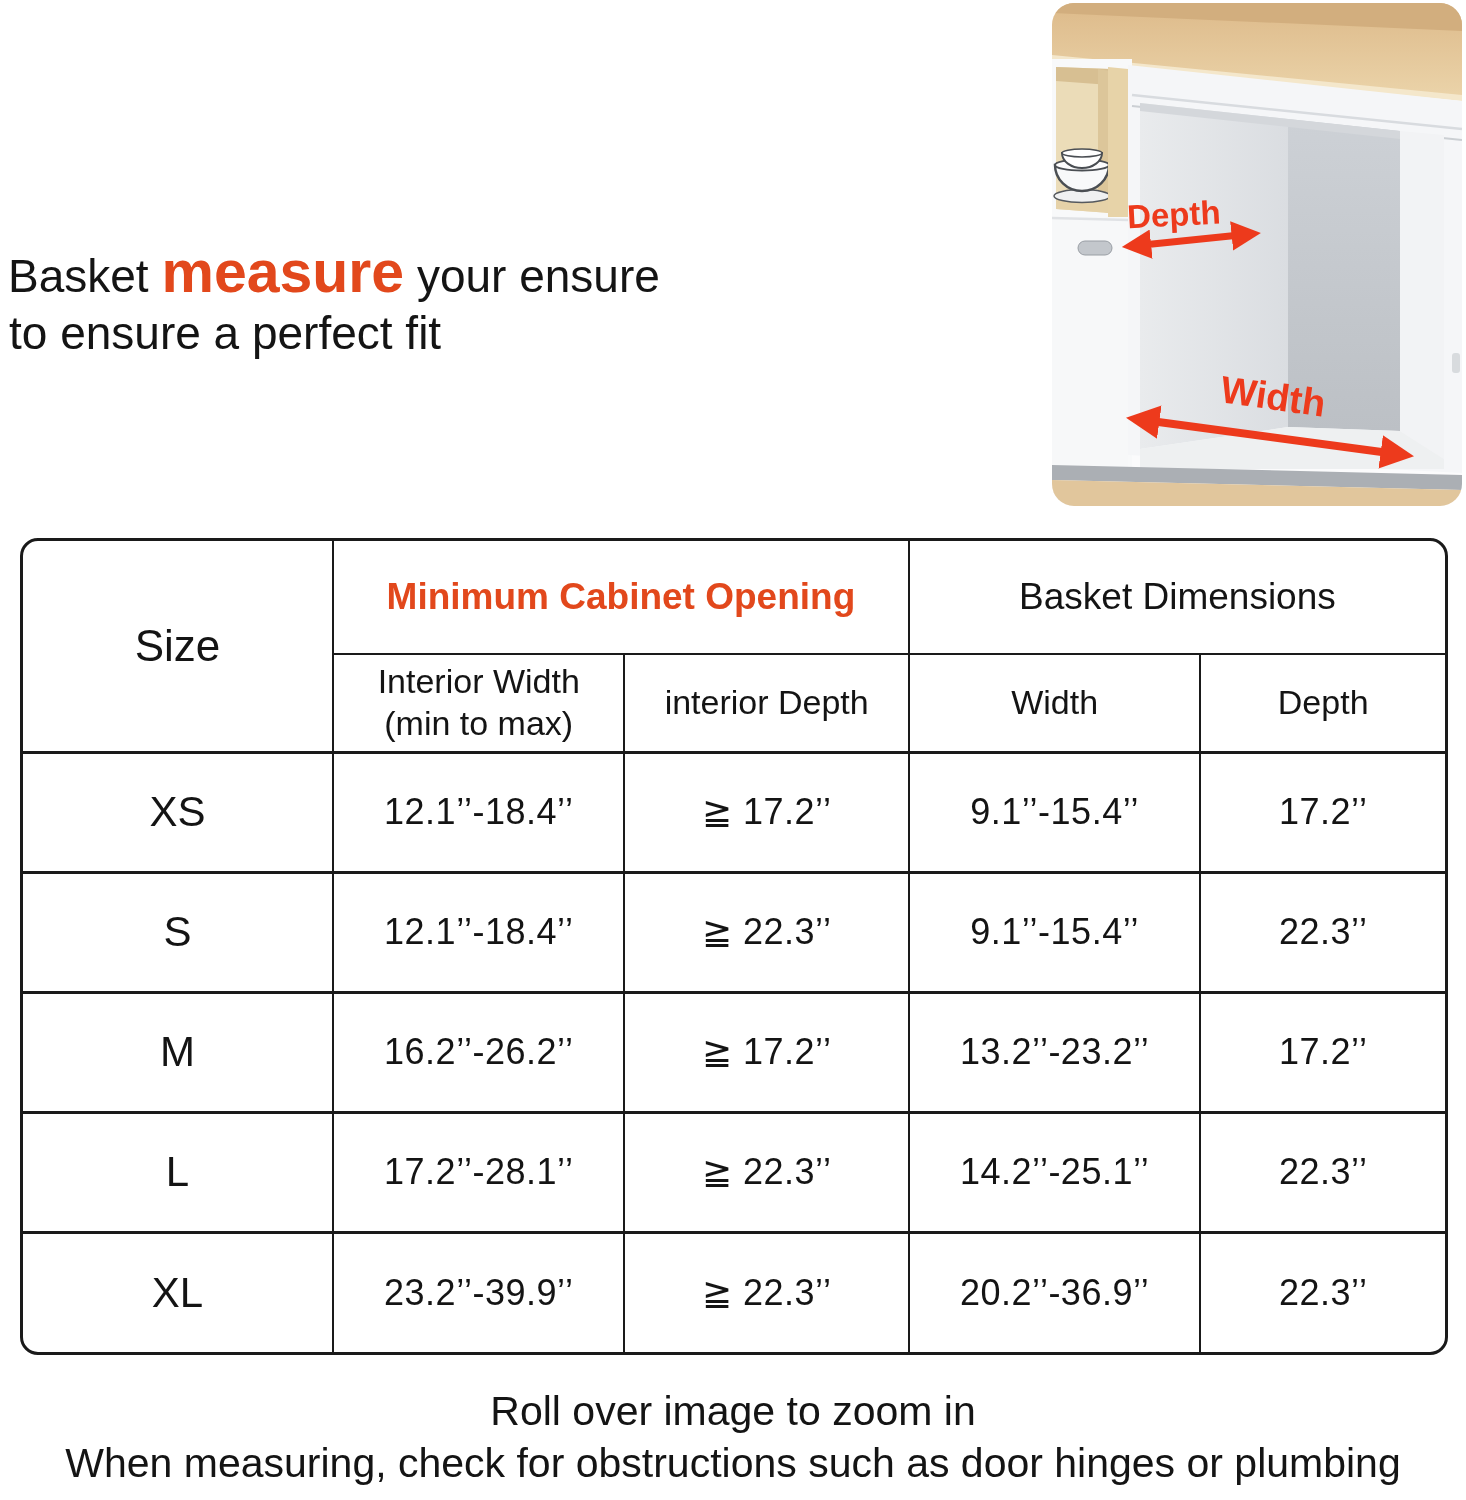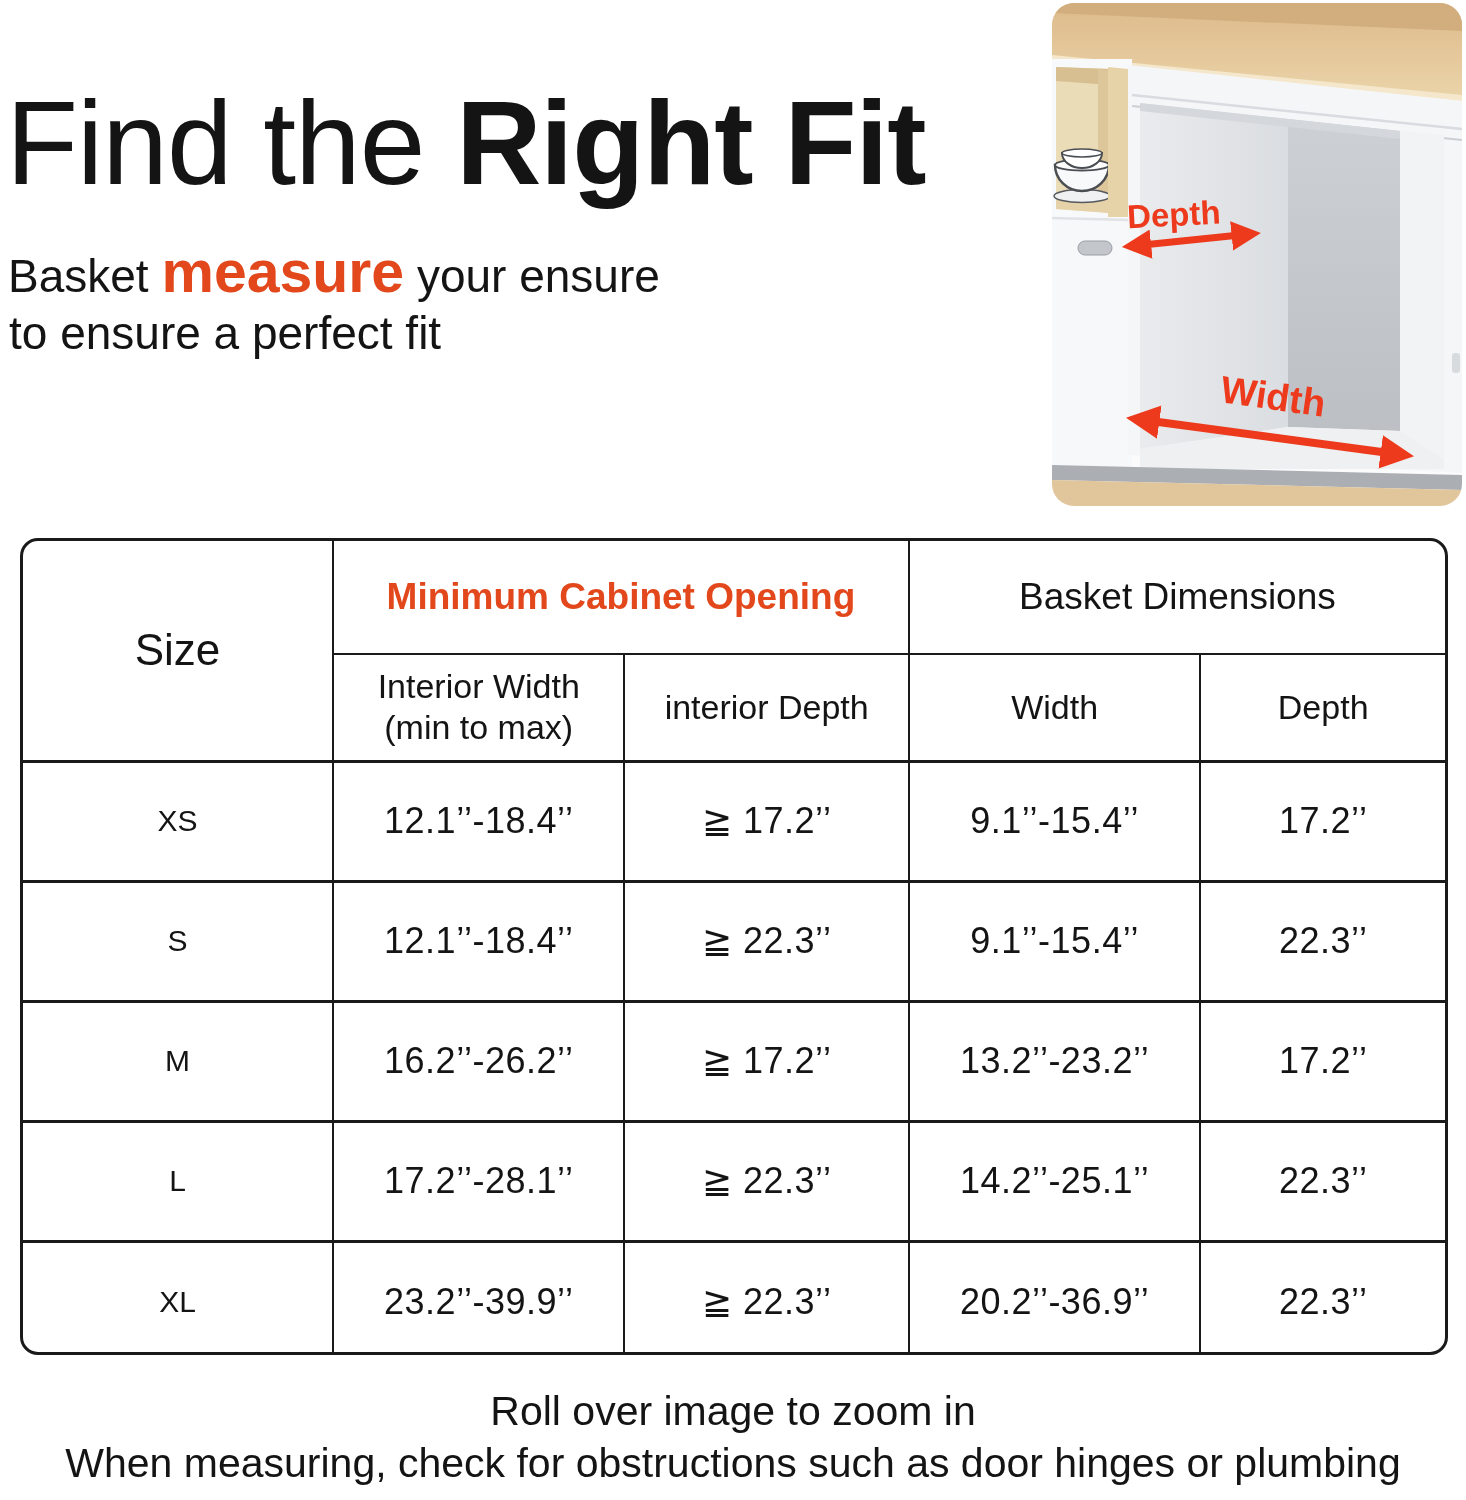--- a/index.html
+++ b/index.html
@@ -21,41 +21,40 @@
     position:absolute;left:1052px;top:3px;width:410px;height:503px;
     border-radius:22px;overflow:hidden;background:#fff;
   }
   .cab svg{display:block;width:100%;height:100%;}
   
   .table-wrap{
     position:absolute;left:20px;top:538px;width:1428px;height:817px;
     box-sizing:border-box;border:3px solid #1A1A1A;border-radius:18px;overflow:hidden;background:#fff;
   }
   table{border-collapse:collapse;width:100%;height:100%;table-layout:fixed;}
-  th,td{border:2px solid #1A1A1A;text-align:center;vertical-align:middle;font-weight:400;padding:11px;color:#141414;}
+  th,td{border:2px solid #1A1A1A;text-align:center;vertical-align:middle;font-weight:400;padding:2px;color:#141414;}
   tr.h1{height:113px;} tr.h2{height:98px;} tr.body{height:120px;}
   tr:first-child > *{border-top:none;}
   tr:last-child > *{border-bottom:none;}
   th:first-child,td:first-child{border-left:none;}
   th:last-child,td:last-child{border-right:none;}
   .c-size{font-size:44px;margin-left:41px;}
   .c-open{font-size:37px;font-weight:700;color:#E2481C;}
   .c-basket{font-size:37px;border-radius:14px;}
   tr.h2 th{font-size:34px;line-height:1.22;}
   tr.body td{font-size:36px;border-top-width:3px;letter-spacing:0.5px;}
-  tr.body td.size{font-size:30px;letter-spacing:0;text-align:center;}
+  tr.body td.size{font-size:42px;letter-spacing:0;text-align:center;}
   
   .footer{position:absolute;left:0;width:100%;top:1386px;text-align:center;font-size:41px;line-height:1.26;}
 </style>
 </head>
 <body>
 
 <div class="page">
 
-  <h1 class="title"><span>Find the </span><span class="bold">Right Fit</span></h1>
 
   <p class="sub1"><span>Basket </span><span class="hl">measure</span><span> your ensure</span></p>
   <p class="sub2">to ensure a perfect fit</p>
 
   <div class="cab">
     <svg viewBox="0 0 410 503" xmlns="http://www.w3.org/2000/svg">
       <defs>
         <linearGradient id="woodTop" x1="0" y1="0" x2="0" y2="1">
           <stop offset="0" stop-color="#DDBA8A"></stop>
             <stop offset="1" stop-color="#EBD4AA"></stop>

